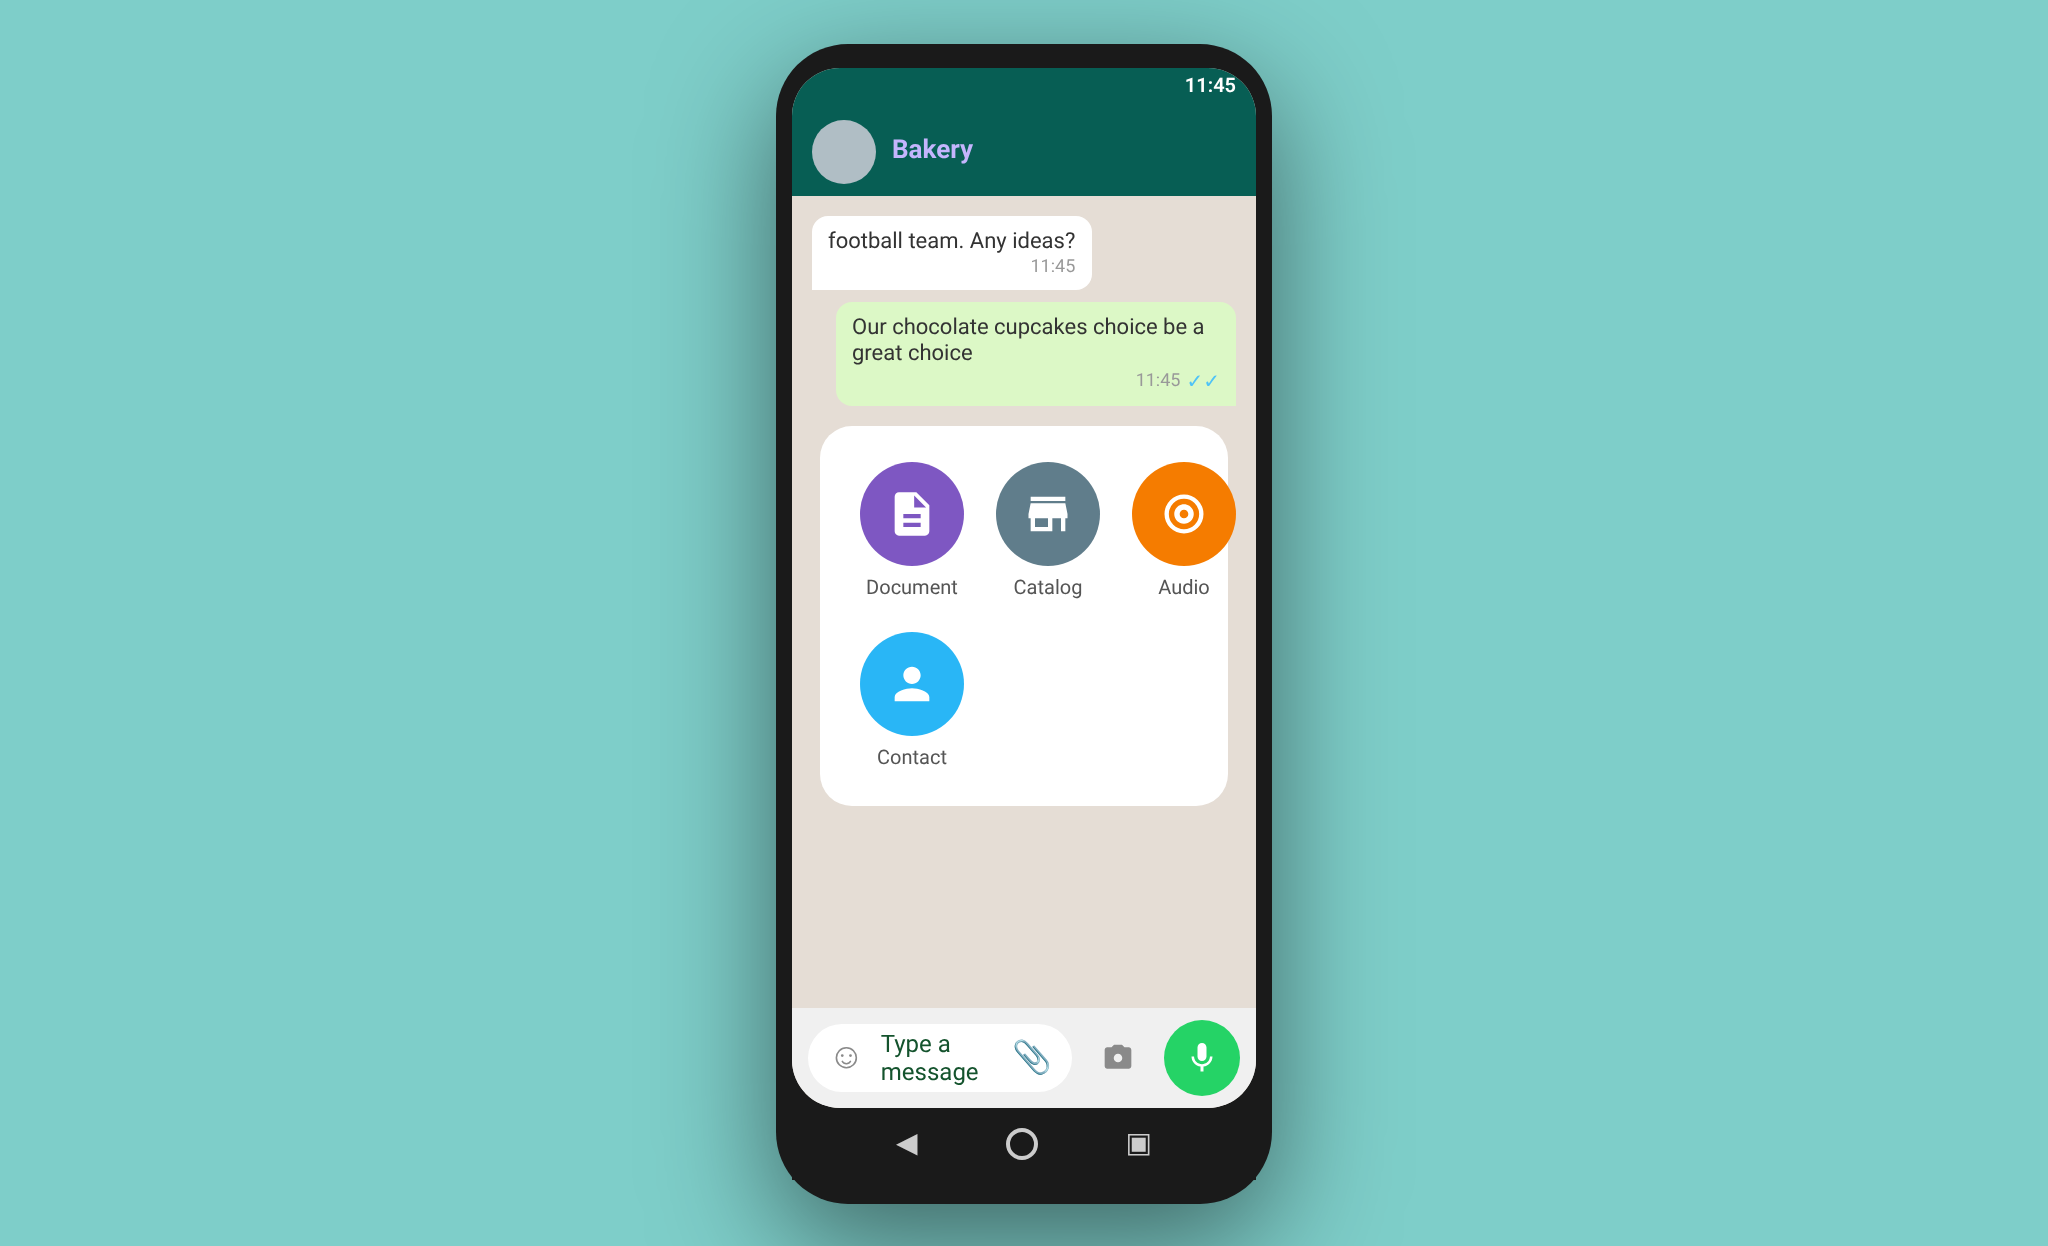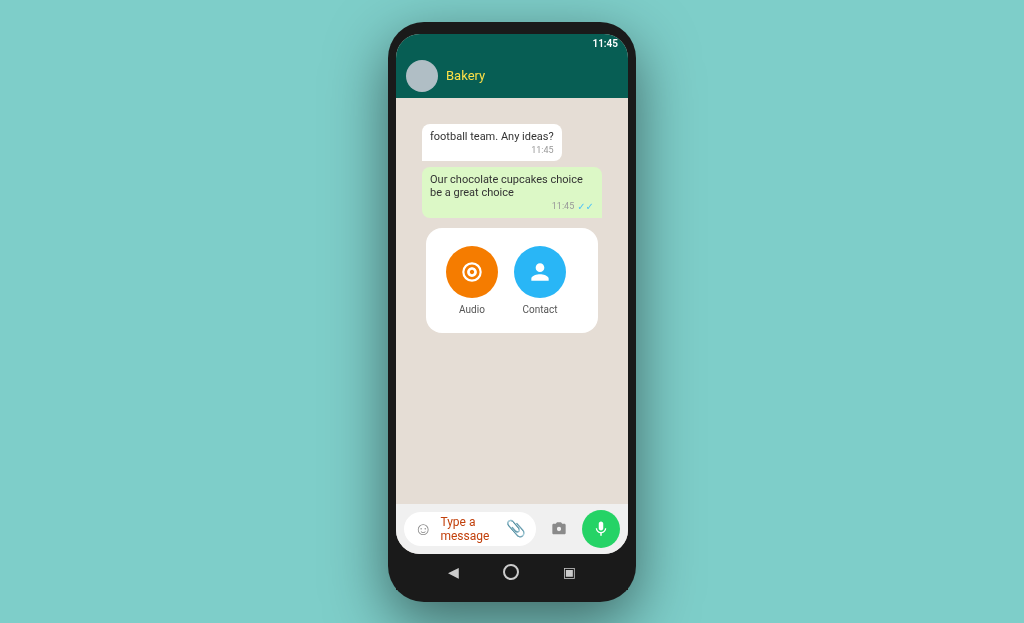--- a/index.html
+++ b/index.html
@@ -59,31 +59,31 @@
       padding: 0 10px;
       gap: 8px;
     }
     .chat-avatar {
       width: 32px;
       height: 32px;
       border-radius: 50%;
       background: #b0bec5;
     }
     .chat-name {
-      color: #fde047;
+      color: #c4b5fd;
       font-size: 13px;
-      font-weight: 400;
+      font-weight: 700;
       flex: 1;
     }
 
     
     .chat-area {
       flex: 1;
       background: #e5ddd5;
-      padding: 26px;
+      padding: 10px;
       display: flex;
       flex-direction: column;
       justify-content: flex-start;
       gap: 6px;
       position: relative;
       overflow: hidden;
     }
 
     
     .chat-area::before {
@@ -190,21 +190,21 @@
       padding: 0 10px;
       gap: 8px;
     }
 
     .input-emoji {
       color: #8a8a8a;
       font-size: 18px;
     }
 
     .input-placeholder {
-      color: #c2410c;
+      color: #14532d;
       font-size: 12px;
       flex: 1;
     }
 
     .input-attach {
       color: #8a8a8a;
       font-size: 16px;
     }
 
     .input-camera {
@@ -292,22 +292,38 @@
         <span>Our chocolate cupcakes choice be a great choice</span>
         <div class="bubble-meta">
           <span class="bubble-time">11:45</span>
           <span class="bubble-ticks">✓✓</span>
         </div>
       </div>
 
       <div class="attach-panel">
         <div class="attach-grid">
 
-
-
+          <div class="attach-item">
+            <div class="attach-icon-circle icon-document">
+              <svg width="26" height="26" viewBox="0 0 24 24" fill="white">
+                <path d="M14 2H6c-1.1 0-2 .9-2 2v16c0 1.1.9 2 2 2h12c1.1 0 2-.9 2-2V8l-6-6zm2 16H8v-2h8v2zm0-4H8v-2h8v2zm-3-5V3.5L18.5 9H13z"></path>
+              </svg>
+            </div>
+            <span class="attach-label">Document</span>
+          </div>
+
+
+          <div class="attach-item">
+            <div class="attach-icon-circle icon-catalog">
+              <svg width="26" height="26" viewBox="0 0 24 24" fill="white">
+                <path d="M20 4H4v2h16V4zm1 10v-2l-1-5H4l-1 5v2h1v6h10v-6h4v6h2v-6h1zm-9 4H6v-4h6v4z"></path>
+              </svg>
+            </div>
+            <span class="attach-label">Catalog</span>
+          </div>
 
           <div class="attach-item">
             <div class="attach-icon-circle icon-audio">
               <svg width="26" height="26" viewBox="0 0 24 24" fill="white">
                 <path d="M12 3a9 9 0 100 18A9 9 0 0012 3zm0 16a7 7 0 110-14 7 7 0 010 14zm0-11.5c-2.48 0-4.5 2.02-4.5 4.5s2.02 4.5 4.5 4.5 4.5-2.02 4.5-4.5-2.02-4.5-4.5-4.5zm2 4.5c0 1.1-.9 2-2 2s-2-.9-2-2 .9-2 2-2 2 .9 2 2z"></path>
               </svg>
             </div>
             <span class="attach-label">Audio</span>
           </div>
 

